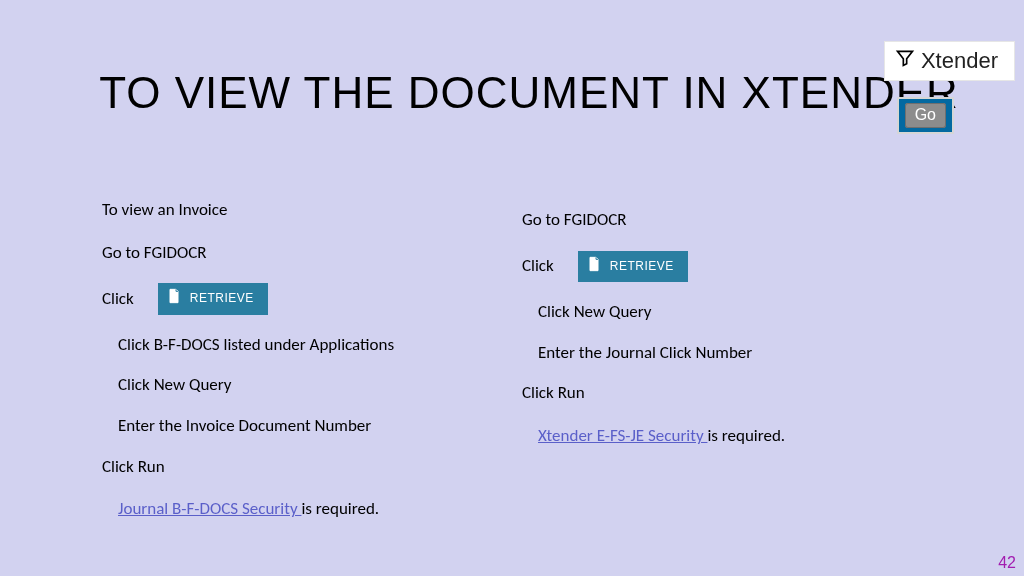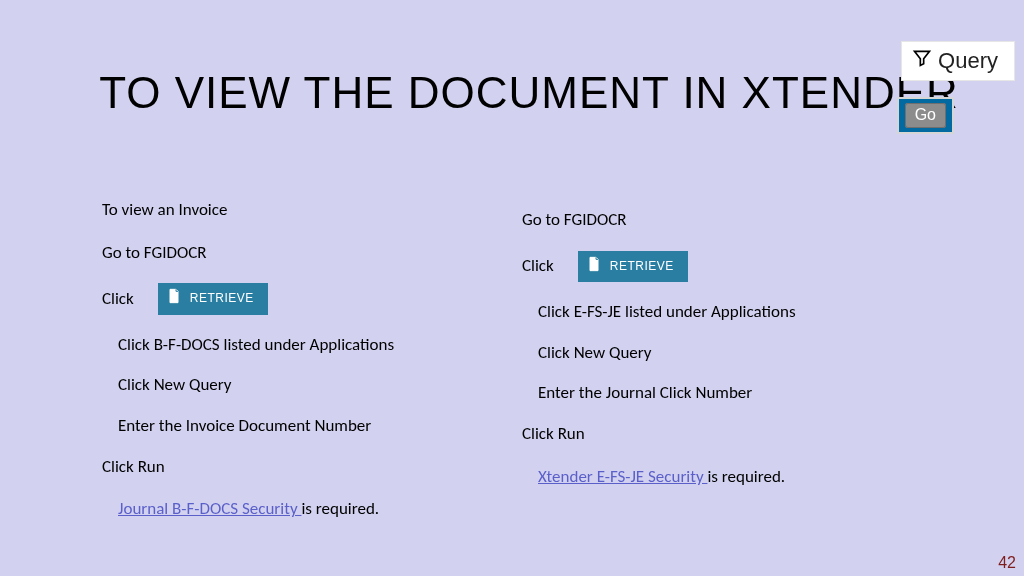--- a/index.html
+++ b/index.html
@@ -104,38 +104,38 @@
   .link {
     color: #5a5fc9;
     text-decoration: underline;
   }
 
   .pagenum {
     position: absolute;
     right: 8px;
     bottom: 4px;
     font-size: 16px;
-    color: #7f1d1d;
+    color: #a21caf;
     font-family: Arial, sans-serif;
   }
 </style>
 </head>
 <body>
 
 <div class="slide">
 
   <div class="title">TO VIEW THE DOCUMENT IN XTENDER</div>
 
   <div class="filter-chip">
     <span>
       <svg viewBox="0 0 24 24" fill="none" stroke="#000" stroke-width="2">
         <path d="M3 4h18L14 13v6l-4 2v-8L3 4z"></path>
       </svg>
     </span>
-    <span>Query</span>
+    <span>Xtender</span>
   </div>
 
   <div class="go-chip">
     <div class="inner">Go</div>
   </div>
 
   <div class="col left">
     <p class="para">To view an Invoice</p>
     <p class="para">Go to FGIDOCR</p>
     <div class="click-row">
@@ -168,21 +168,20 @@
         <span>
           <svg viewBox="0 0 24 24" fill="#fff">
             <path d="M6 2h9l3 3v17H6z" fill="#fff"></path>
             <path d="M6 2h9l3 3v17H6z" fill="none" stroke="#fff" stroke-width="1.5"></path>
             <path d="M15 2v3h3" fill="none" stroke="#2a7ea1" stroke-width="1.5"></path>
           </svg>
         </span>
         <span>RETRIEVE</span>
       </span>
     </div>
-    <p class="tight">Click E-FS-JE listed under Applications</p>
     <p class="tight">Click New Query</p>
     <p class="tight">Enter the Journal Click Number</p>
     <p class="para">Click Run</p>
     <p class="tight">
       <span class="link">Xtender E-FS-JE Security </span><span>is required.</span>
     </p>
   </div>
 
   <div class="pagenum">42</div>
 </div>

